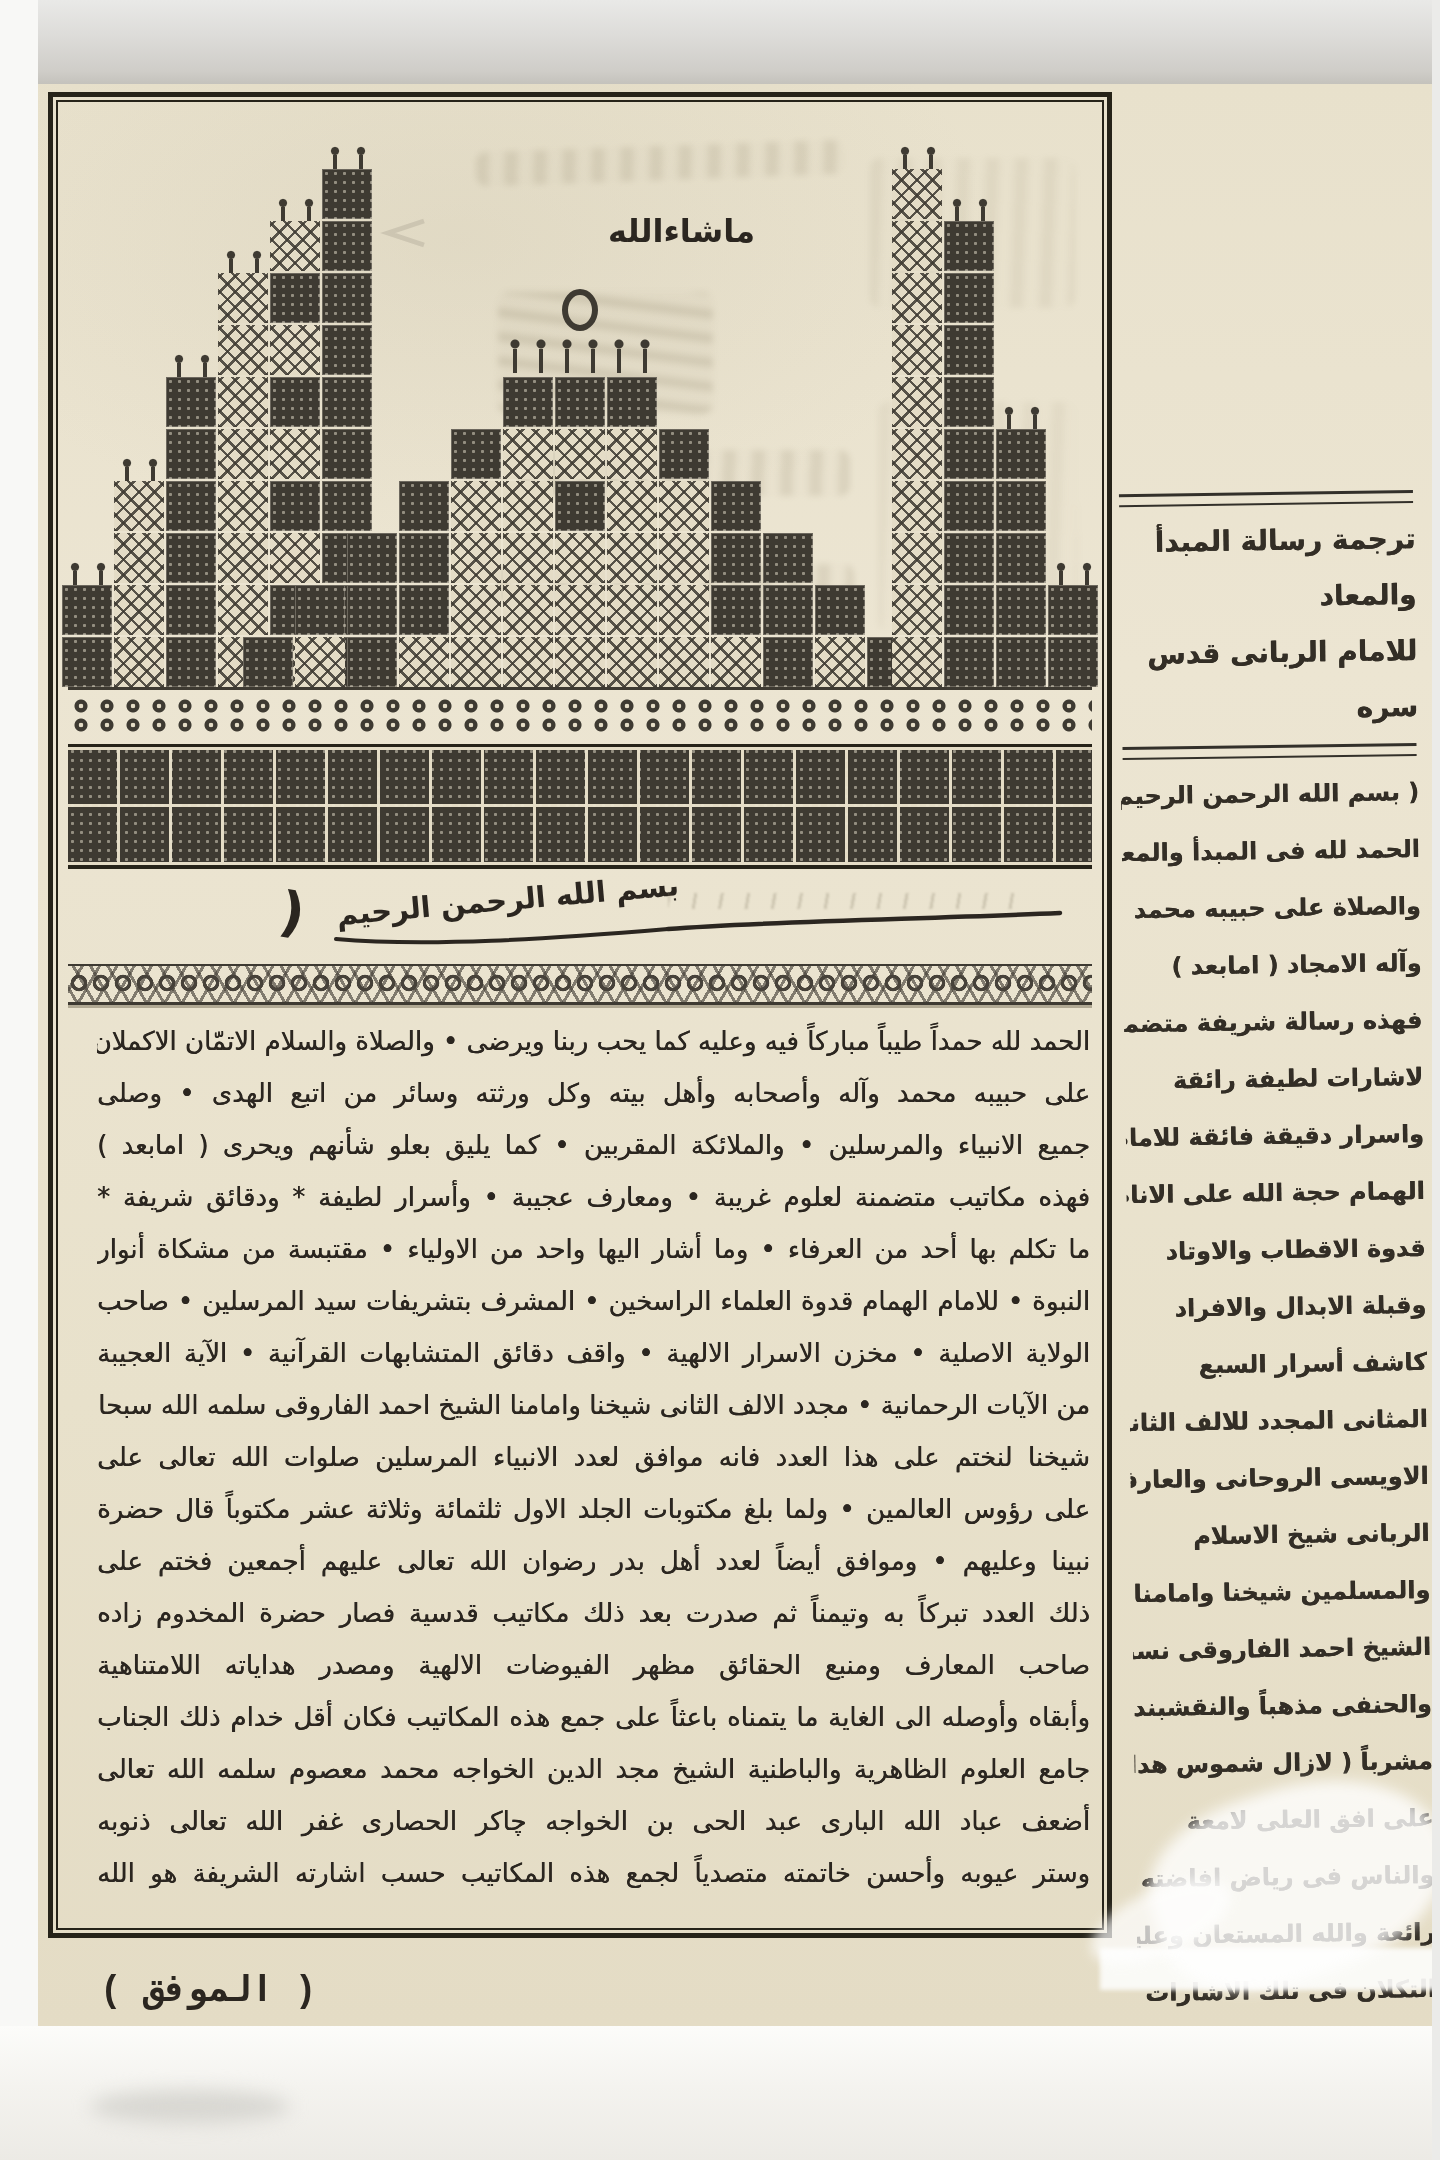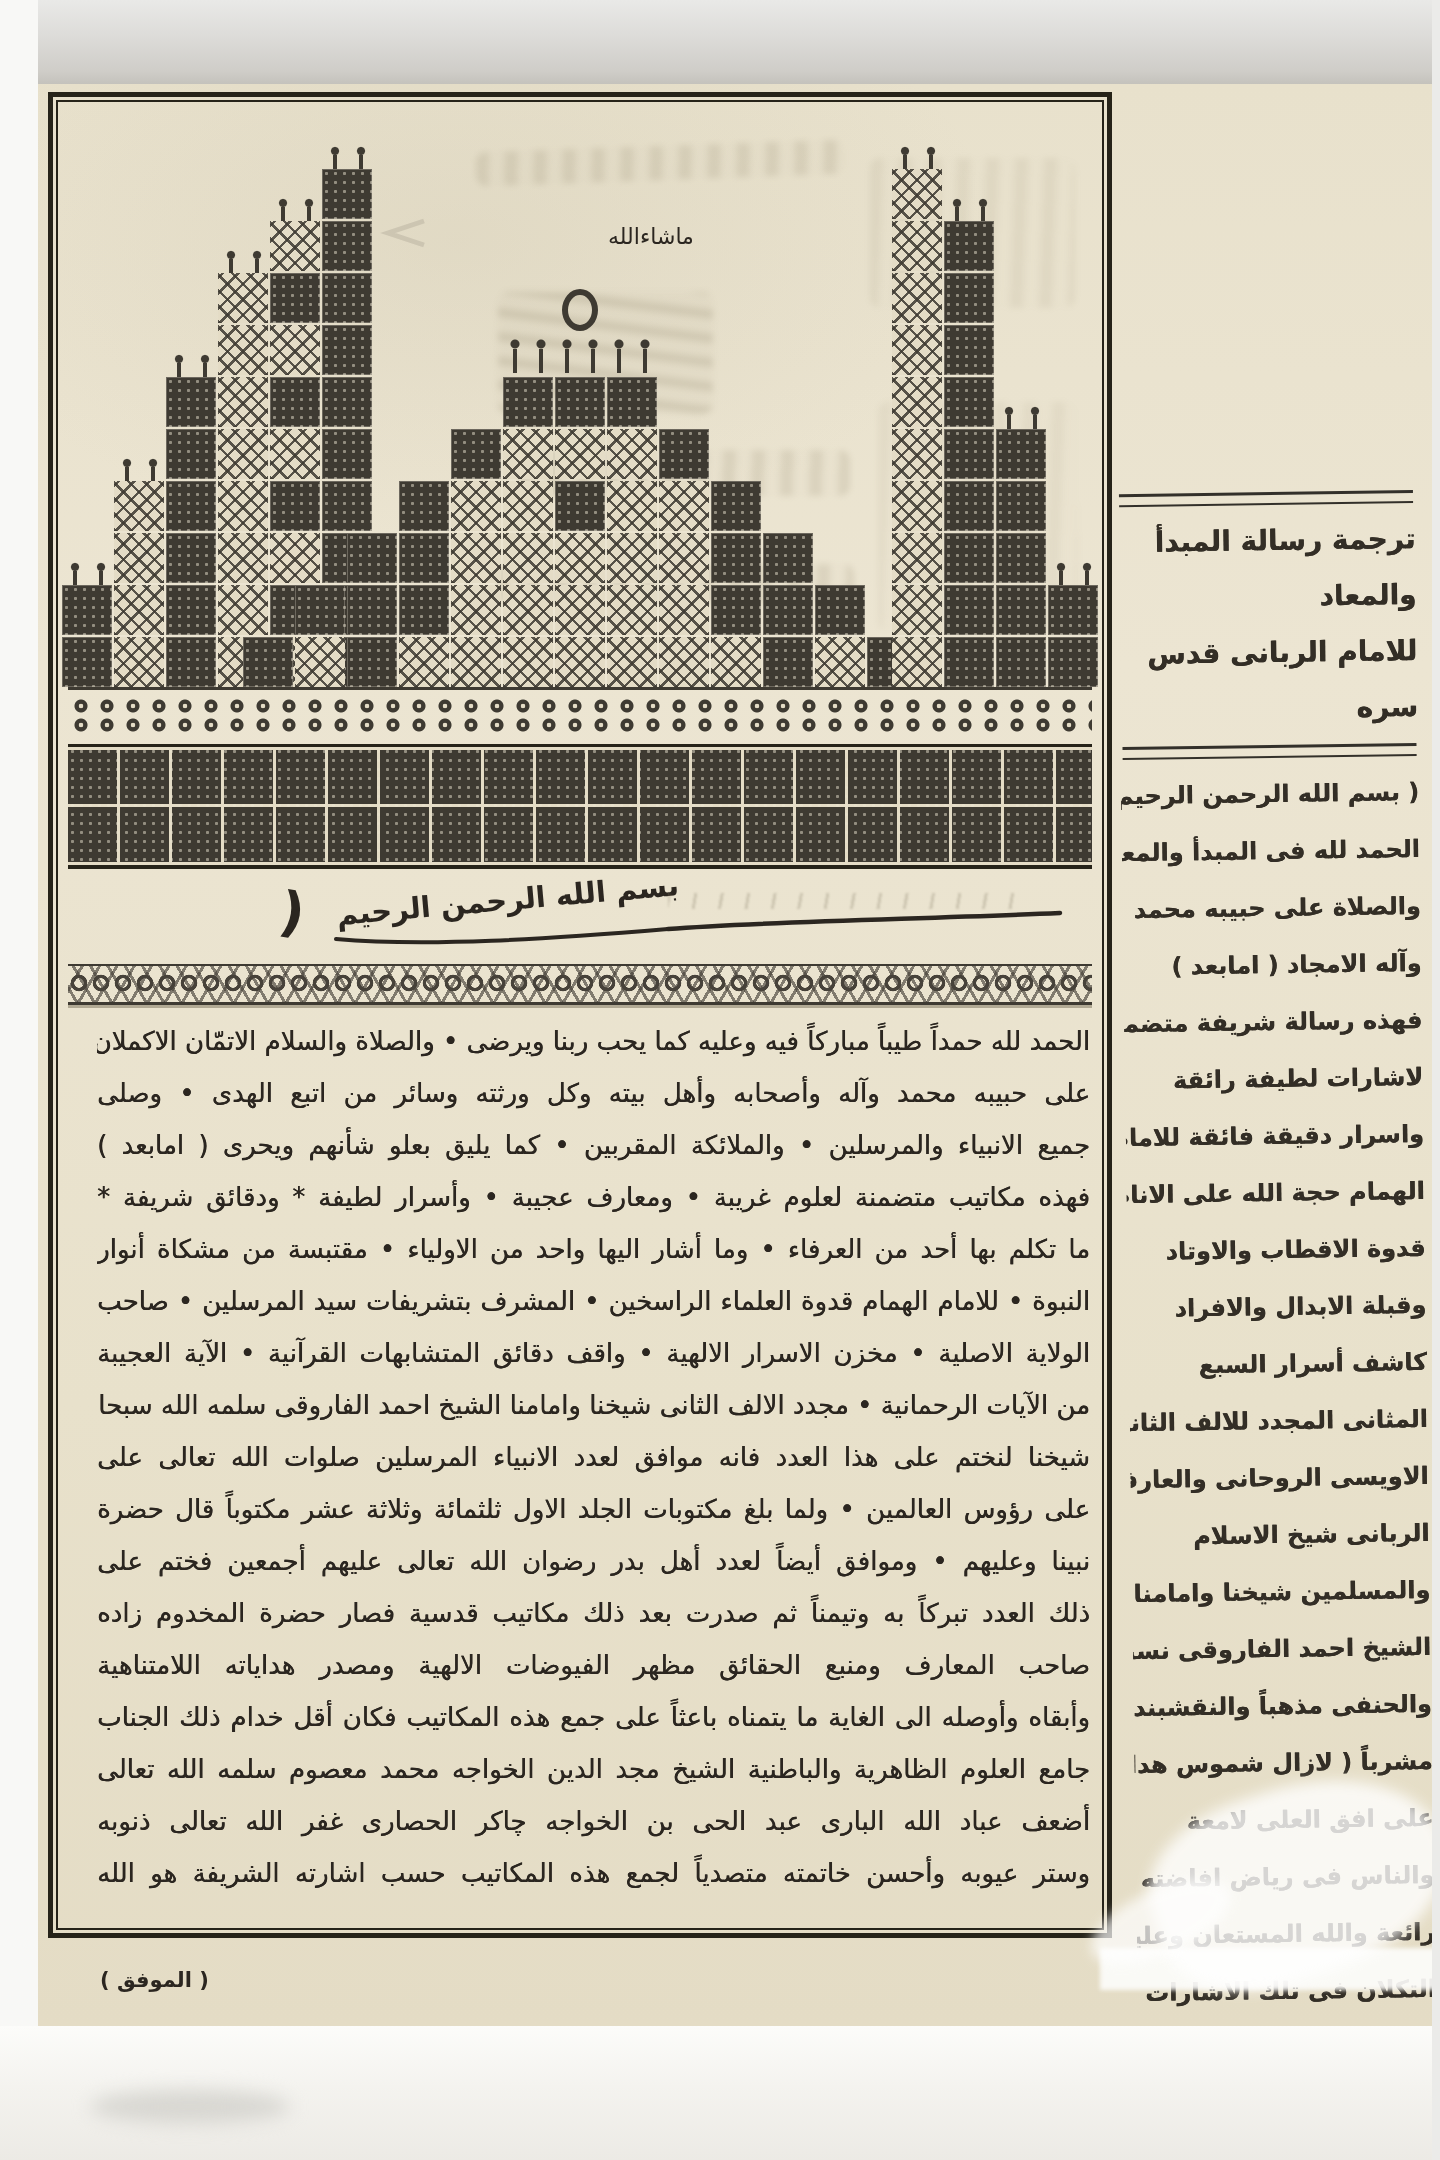--- a/index.html
+++ b/index.html
@@ -19,21 +19,21 @@
   
   .paper{position:absolute;left:38px;top:84px;width:1402px;height:1942px;
          background:
            radial-gradient(ellipse 900px 500px at 30% 8%, rgba(200,192,168,.25), transparent 60%),
            linear-gradient(180deg,#e8e1cc 0%,#ece5d2 30%,#e8e1cb 68%,#e4dcc5 100%);}
   
   .frame{position:absolute;left:10px;top:8px;width:1054px;height:1836px;border:5px solid #262319;}
   .frame-inner{position:absolute;inset:3px;border:2px solid #262319;padding:0 10px;overflow:hidden;}
   
   .ornament{position:relative;height:585px;}
-  .masha{position:absolute;top:122px;left:540px;font-size:22px;font-weight:normal;color:var(--ink);
+  .masha{position:absolute;top:110px;left:540px;font-size:32px;font-weight:bold;color:var(--ink);
          letter-spacing:1px;}
   .ghost{position:absolute;filter:blur(3px);opacity:.45;border-radius:10px;
          background:repeating-linear-gradient(92deg, rgba(139,128,100,.38) 0 13px, rgba(139,128,100,.05) 13px 29px);}
   .g1{top:44px;left:408px;width:370px;height:34px;transform:rotate(-2deg);}
   .g2{top:190px;left:430px;width:215px;height:122px;opacity:.5;
       background:repeating-linear-gradient(7deg, rgba(130,120,92,.4) 0 10px, rgba(130,120,92,.08) 10px 24px);}
   .g3{top:348px;left:452px;width:330px;height:46px;}
   .g4{top:462px;left:430px;width:356px;height:40px;}
   .g5{top:56px;left:802px;width:205px;height:150px;opacity:.28;}
   .g6{top:300px;left:810px;width:200px;height:230px;opacity:.22;}
@@ -99,22 +99,22 @@
          radial-gradient(circle at 11px 17px, transparent 0 4.5px, #47423a 5px 8px, transparent 8.6px),
          repeating-linear-gradient(60deg, transparent 0 6px, rgba(71,66,58,.65) 6px 9px, transparent 9px 15px),
          repeating-linear-gradient(-60deg, transparent 0 6px, rgba(71,66,58,.65) 6px 9px, transparent 9px 15px);
        background-size:22px 36px,auto,auto;}
   
   .maintext{padding:10px 2px 0;}
   .line{font-size:26px;line-height:52px;height:52px;color:var(--ink);
         text-align:justify;text-align-last:justify;white-space:nowrap;overflow:hidden;
         text-shadow:.4px 0 0 currentColor;margin-left:27px;}
   
-  .footer{position:absolute;left:62px;top:1884px;font-size:21px;font-weight:bold;color:var(--ink);
-          direction:rtl;}
+  .footer{position:absolute;left:62px;top:1884px;font-size:36px;font-weight:bold;color:var(--ink);
+          direction:rtl;font-family:Liberation Mono, monospace;}
   
   .margincol{position:absolute;left:1128px;top:492px;width:298px;direction:rtl;
              transform:rotate(-0.8deg);color:#332e26;}
   .mrule{height:8px;border-top:3px solid #33302a;border-bottom:2px solid #33302a;margin:0 2px 8px;}
   .mrule2{margin-top:8px;}
   .mtitle{font-size:28px;font-weight:bold;line-height:56px;text-align:right;text-shadow:.4px 0 0 currentColor;}
   .mline{font-size:24px;font-weight:bold;line-height:57px;text-align:right;white-space:nowrap;overflow:hidden;
          text-shadow:.3px 0 0 currentColor;}
   
   .wm{position:absolute;left:1150px;top:1786px;width:300px;height:190px;background:#ffffff;opacity:.8;

